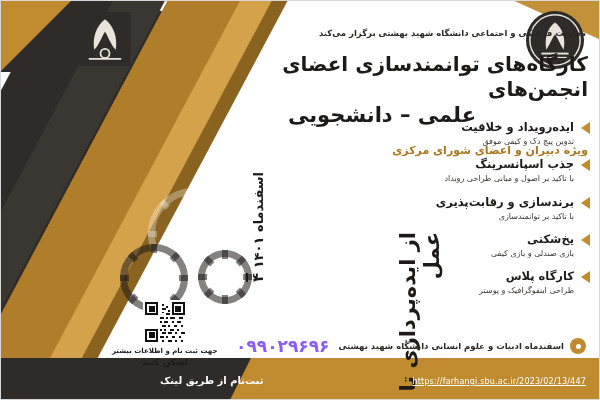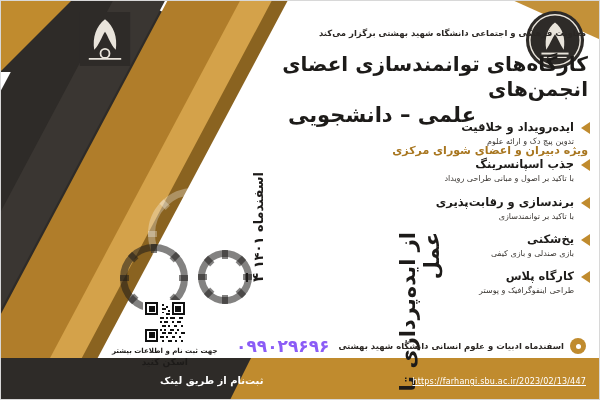--- a/index.html
+++ b/index.html
@@ -317,21 +317,21 @@
     <span class="l1">کارگاه‌های توانمندسازی اعضای انجمن‌های</span>
     <span class="l2">علمی – دانشجویی</span>
     <span class="l3">ویژه دبیران و اعضای شورای مرکزی</span>
   </div>
 
   <div class="bullets">
 
     <div class="bullet">
       <span class="arrow"></span>
       <span class="b-title">ایده‌رویداد و خلاقیت</span>
-      <span class="b-desc">تدوین پیچ دک و ارائه علوم</span>
+      <span class="b-desc">تدوین پیچ دک و کیفی موفق</span>
     </div>
 
     <div class="bullet">
       <span class="arrow"></span>
       <span class="b-title">جذب اسپانسرینگ</span>
       <span class="b-desc">با تاکید بر اصول و مبانی طراحی رویداد</span>
     </div>
 
     <div class="bullet">
       <span class="arrow"></span>

